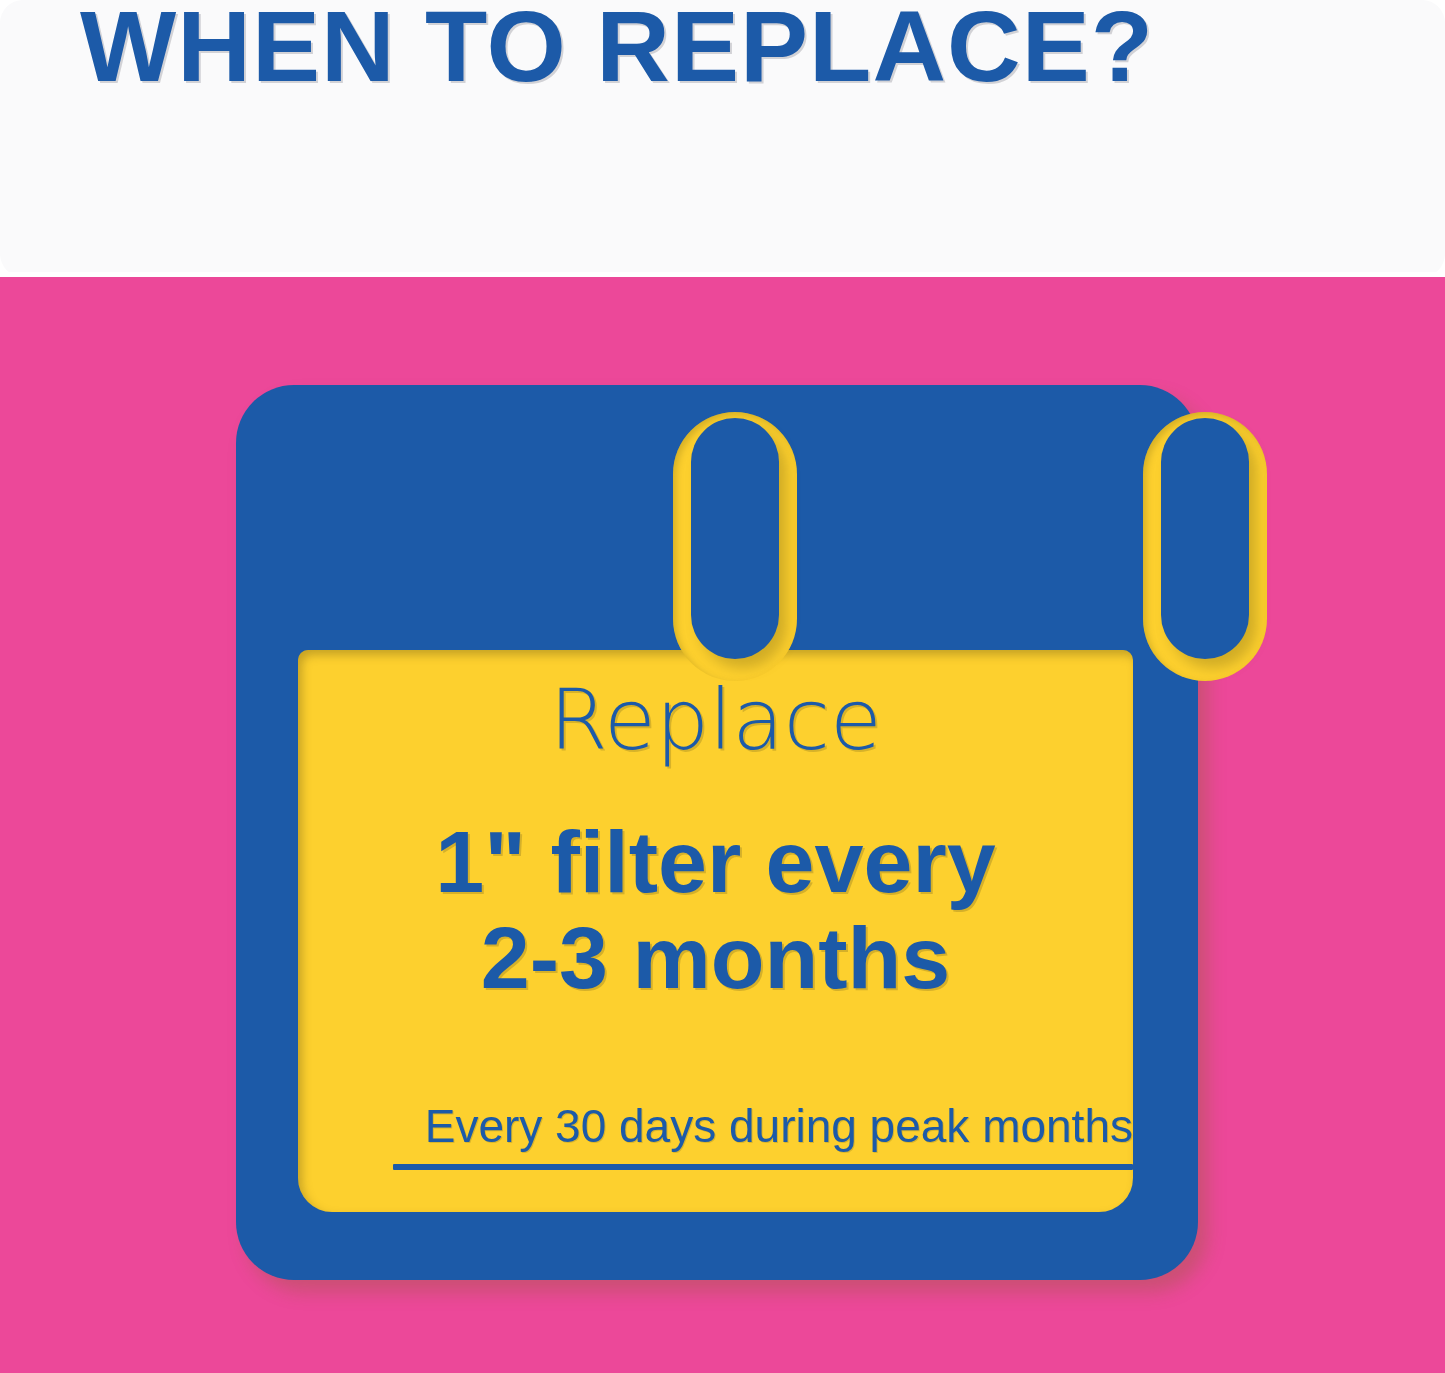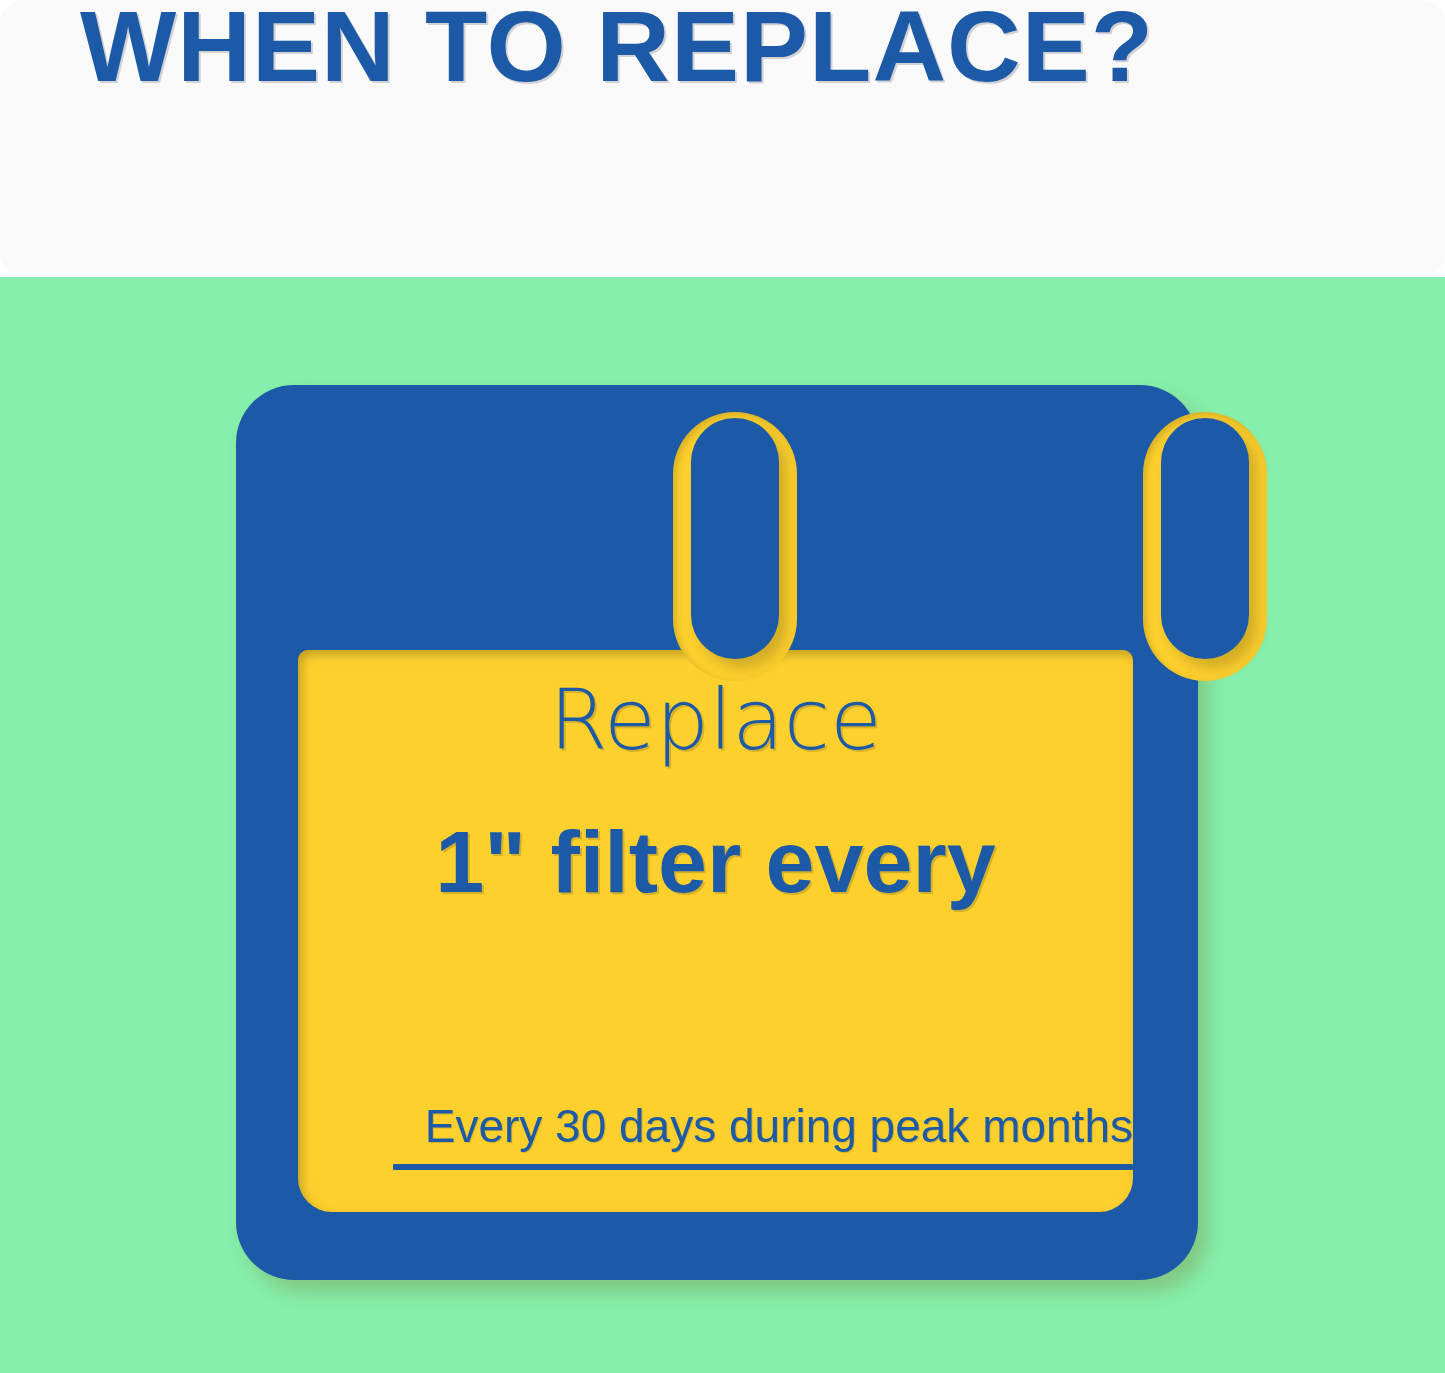--- a/index.html
+++ b/index.html
@@ -58,21 +58,21 @@
     background: #ffffff;
   }
 
   
   .yellow-stage {
     position: absolute;
     left: 0;
     top: 277px;
     width: 1445px;
     height: 1096px;
-    background: #86efac;
+    background: #ec4899;
     overflow: hidden;
   }
 
   
   .calendar {
     position: absolute;
     left: 236px;
     top: 108px;           
     width: 962px;         
     height: 895px;        
@@ -204,20 +204,21 @@
 
       <div class="calendar-body"></div>
 
       <div class="calendar-window">
         <div class="window-inner">
 
           <div class="line-replace">Replace</div>
 
           <div class="headline-big">
             <span class="hl-line">1" filter every</span>
+            <span class="hl-line">2-3 months</span>
           </div>
 
           <div class="caption-wrap">
             <div class="caption">Every 30 days during peak months</div>
             <div class="caption-rule"></div>
           </div>
 
         </div>
       </div>
 

